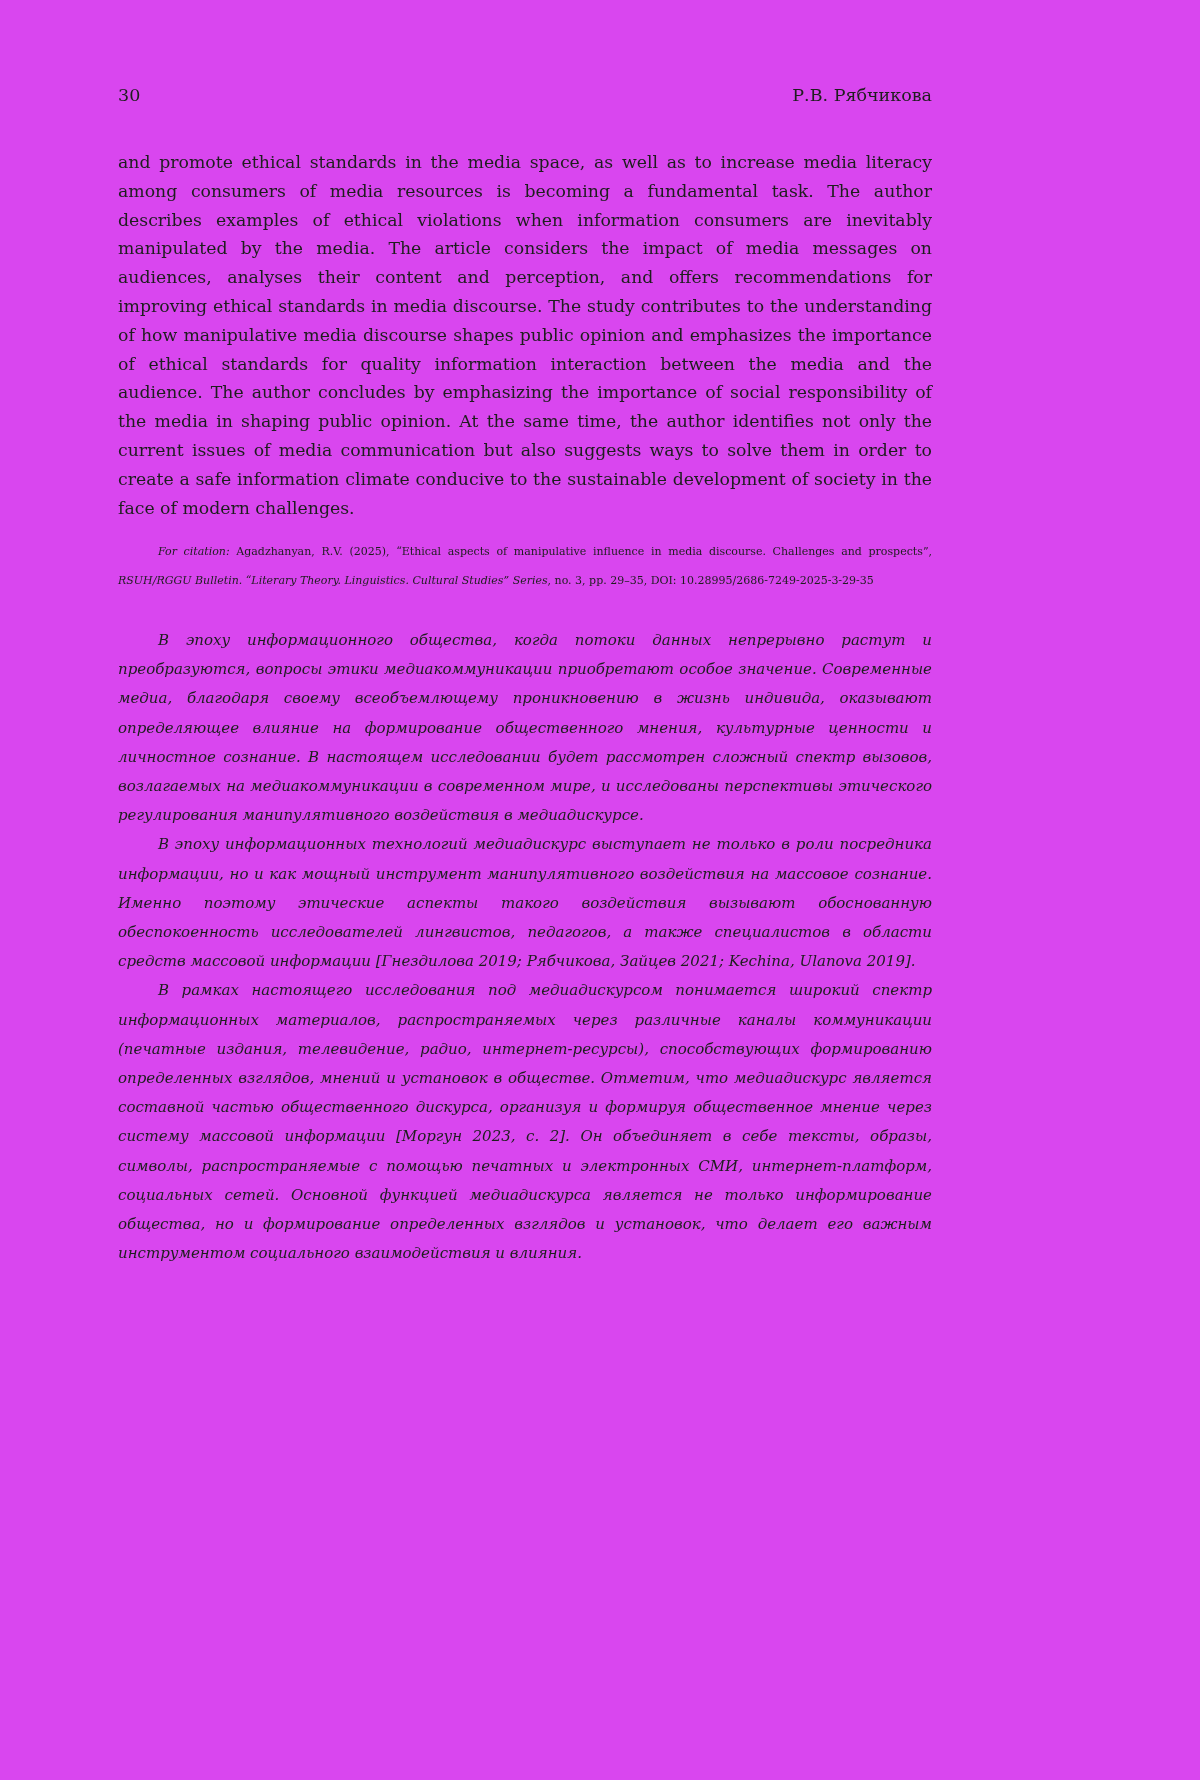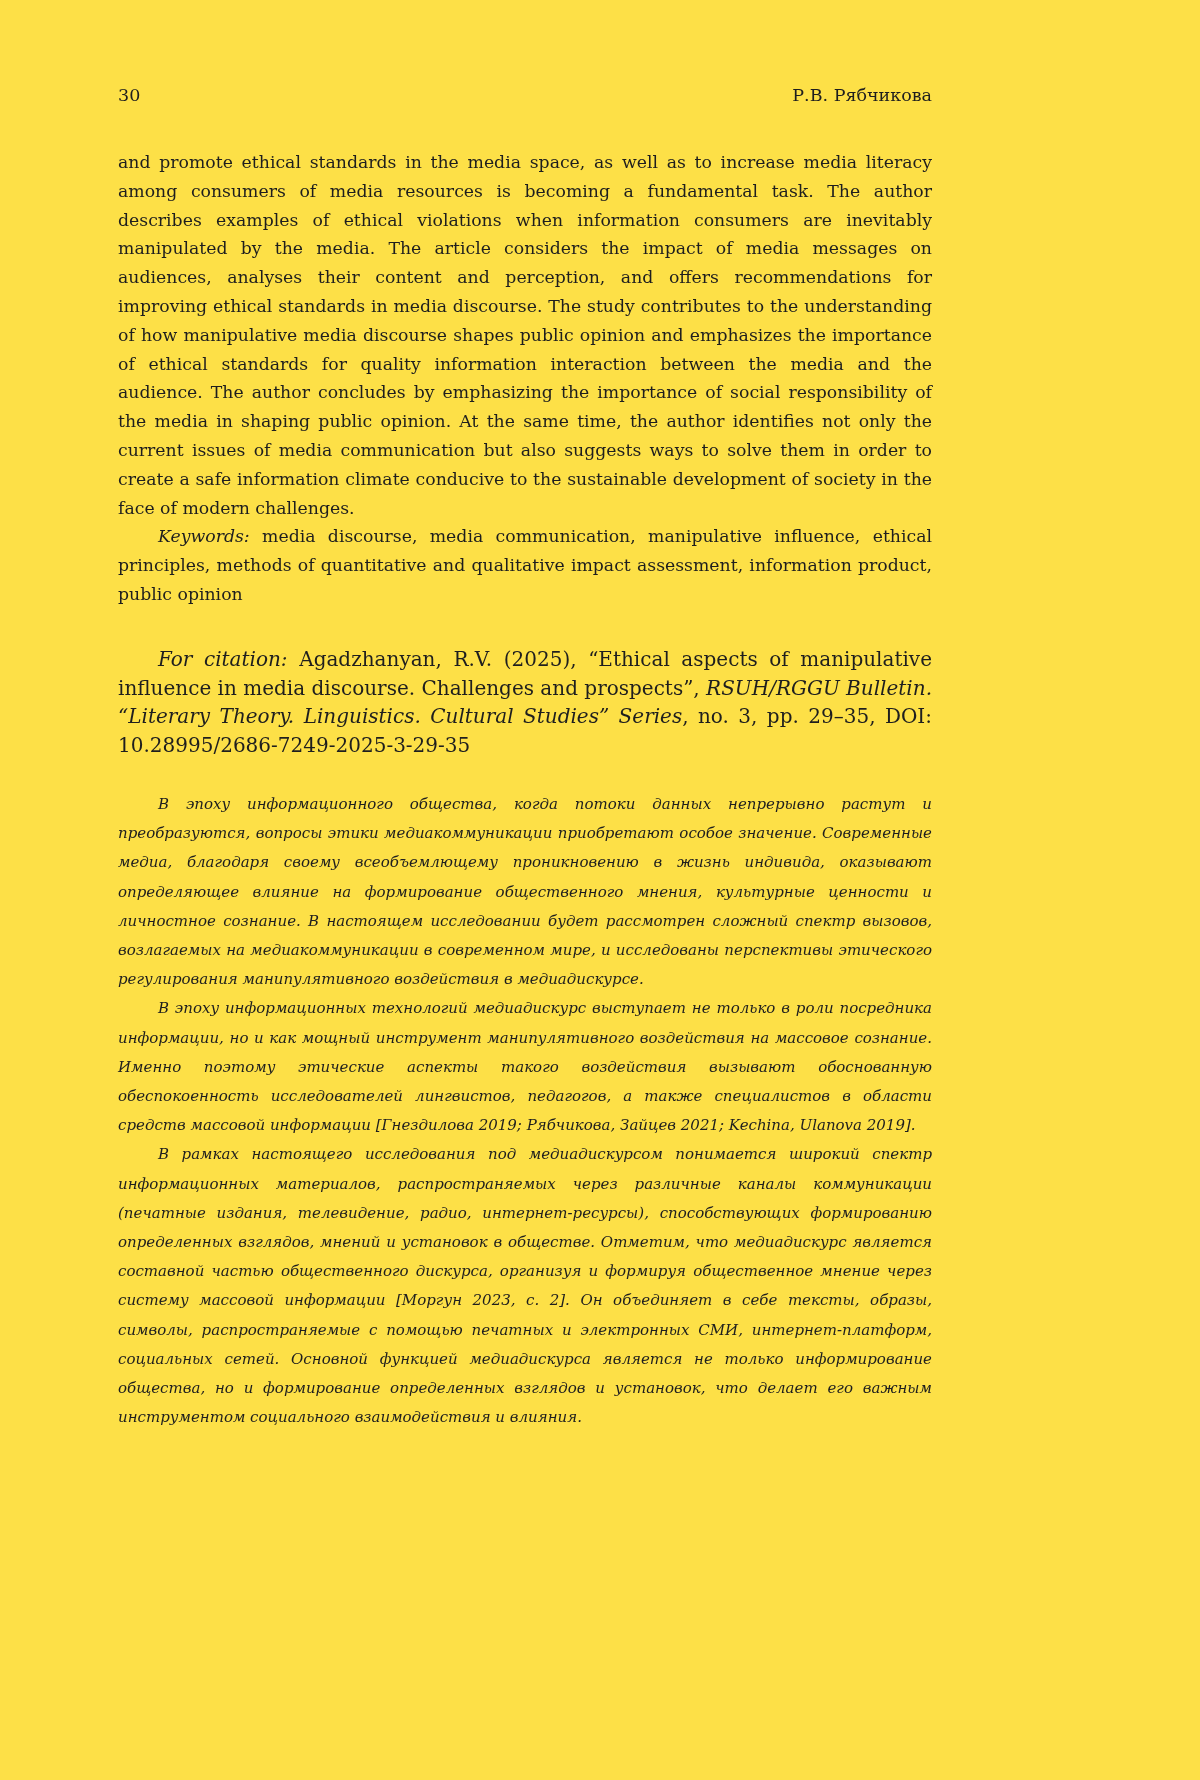--- a/index.html
+++ b/index.html
@@ -5,21 +5,21 @@
   html, body {
     margin: 0;
     padding: 0;
     background: #ffffff;
   }
   .page {
     position: relative;
     width: 1200px;
     height: 1780px;
     margin: 0 auto;
-    background: #fde047;
+    background: #d946ef;
     box-sizing: border-box;
     padding: 85px 268px 0 118px;
     font-family: "DejaVu Serif", "Liberation Serif", serif;
     color: #1e1e1e;
     overflow: hidden;
   }
   .running-header {
     display: flex;
     justify-content: space-between;
     align-items: baseline;
@@ -40,22 +40,22 @@
     font-size: 17.3px;
     line-height: 28.8px;
     text-align: justify;
     text-indent: 40px;
   }
   .keywords .label,
   .citation .label {
     font-style: italic;
   }
   .citation {
-    margin: 36px 0 0 0;
-    font-size: 20px;
+    margin: 16px 0 0 0;
+    font-size: 11px;
     line-height: 28.8px;
     text-align: justify;
     text-indent: 40px;
   }
   .citation .journal {
     font-style: italic;
   }
   .section-heading {
     margin: 60px 0 0 0;
     font-size: 21px;
@@ -90,21 +90,20 @@
 
 <div class="page">
 
   <div class="running-header">
     <span class="page-number">30</span>
     <span class="author-name">Р.В. Рябчикова</span>
   </div>
 
   <div class="abstract">
     <p>and promote ethical standards in the media space, as well as to increase media literacy among consumers of media resources is becoming a fundamental task. The author describes examples of ethical violations when information consumers are inevitably manipulated by the media. The article considers the impact of media messages on audiences, analyses their content and perception, and offers recommendations for improving ethical standards in media discourse. The study contributes to the understanding of how manipulative media discourse shapes public opinion and emphasizes the importance of ethical standards for quality information interaction between the media and the audience. The author concludes by emphasizing the importance of social responsibility of the media in shaping public opinion. At the same time, the author identifies not only the current issues of media communication but also suggests ways to solve them in order to create a safe information climate conducive to the sustainable development of society in the face of modern challenges.</p>
-    <p class="keywords"><span class="label">Keywords:</span> <span>media discourse, media communication, manipulative influence, ethical principles, methods of quantitative and qualitative impact assessment, information product, public opinion</span></p>
   </div>
 
   <p class="citation"><span class="label">For citation:</span> <span>Agadzhanyan, R.V. (2025), “Ethical aspects of manipulative influence in media discourse. Challenges and prospects”,</span> <span class="journal">RSUH/RGGU Bulletin. “Literary Theory. Linguistics. Cultural Studies” Series</span><span>, no. 3, pp. 29–35, DOI: 10.28995/2686-7249-2025-3-29-35</span></p>
 
 
   <div class="intro">
     <p>В эпоху информационного общества, когда потоки данных непрерывно растут и преобразуются, вопросы этики медиакоммуникации приобретают особое значение. Современные медиа, благодаря своему всеобъемлющему проникновению в жизнь индивида, оказывают определяющее влияние на формирование общественного мнения, культурные ценности и личностное сознание. В настоящем исследовании будет рассмотрен сложный спектр вызовов, возлагаемых на медиакоммуникации в современном мире, и исследованы перспективы этического регулирования манипулятивного воздействия в медиадискурсе.</p>
     <p>В эпоху информационных технологий медиадискурс выступает не только в роли посредника информации, но и как мощный инструмент манипулятивного воздействия на массовое сознание. Именно поэтому этические аспекты такого воздействия вызывают обоснованную обеспокоенность исследователей лингвистов, педагогов, а также специалистов в области средств массовой информации [Гнездилова 2019; Рябчикова, Зайцев 2021; Kechina, Ulanova 2019].</p>
     <p>В рамках настоящего исследования под медиадискурсом понимается широкий спектр информационных материалов, распространяемых через различные каналы коммуникации (печатные издания, телевидение, радио, интернет-ресурсы), способствующих формированию определенных взглядов, мнений и установок в обществе. Отметим, что медиадискурс является составной частью общественного дискурса, организуя и формируя общественное мнение через систему массовой информации [Моргун 2023, с. 2]. Он объединяет в себе тексты, образы, символы, распространяемые с помощью печатных и электронных СМИ, интернет-платформ, социальных сетей. Основной функцией медиадискурса является не только информирование общества, но и формирование определенных взглядов и установок, что делает его важным инструментом социального взаимодействия и влияния.</p>
   </div>

